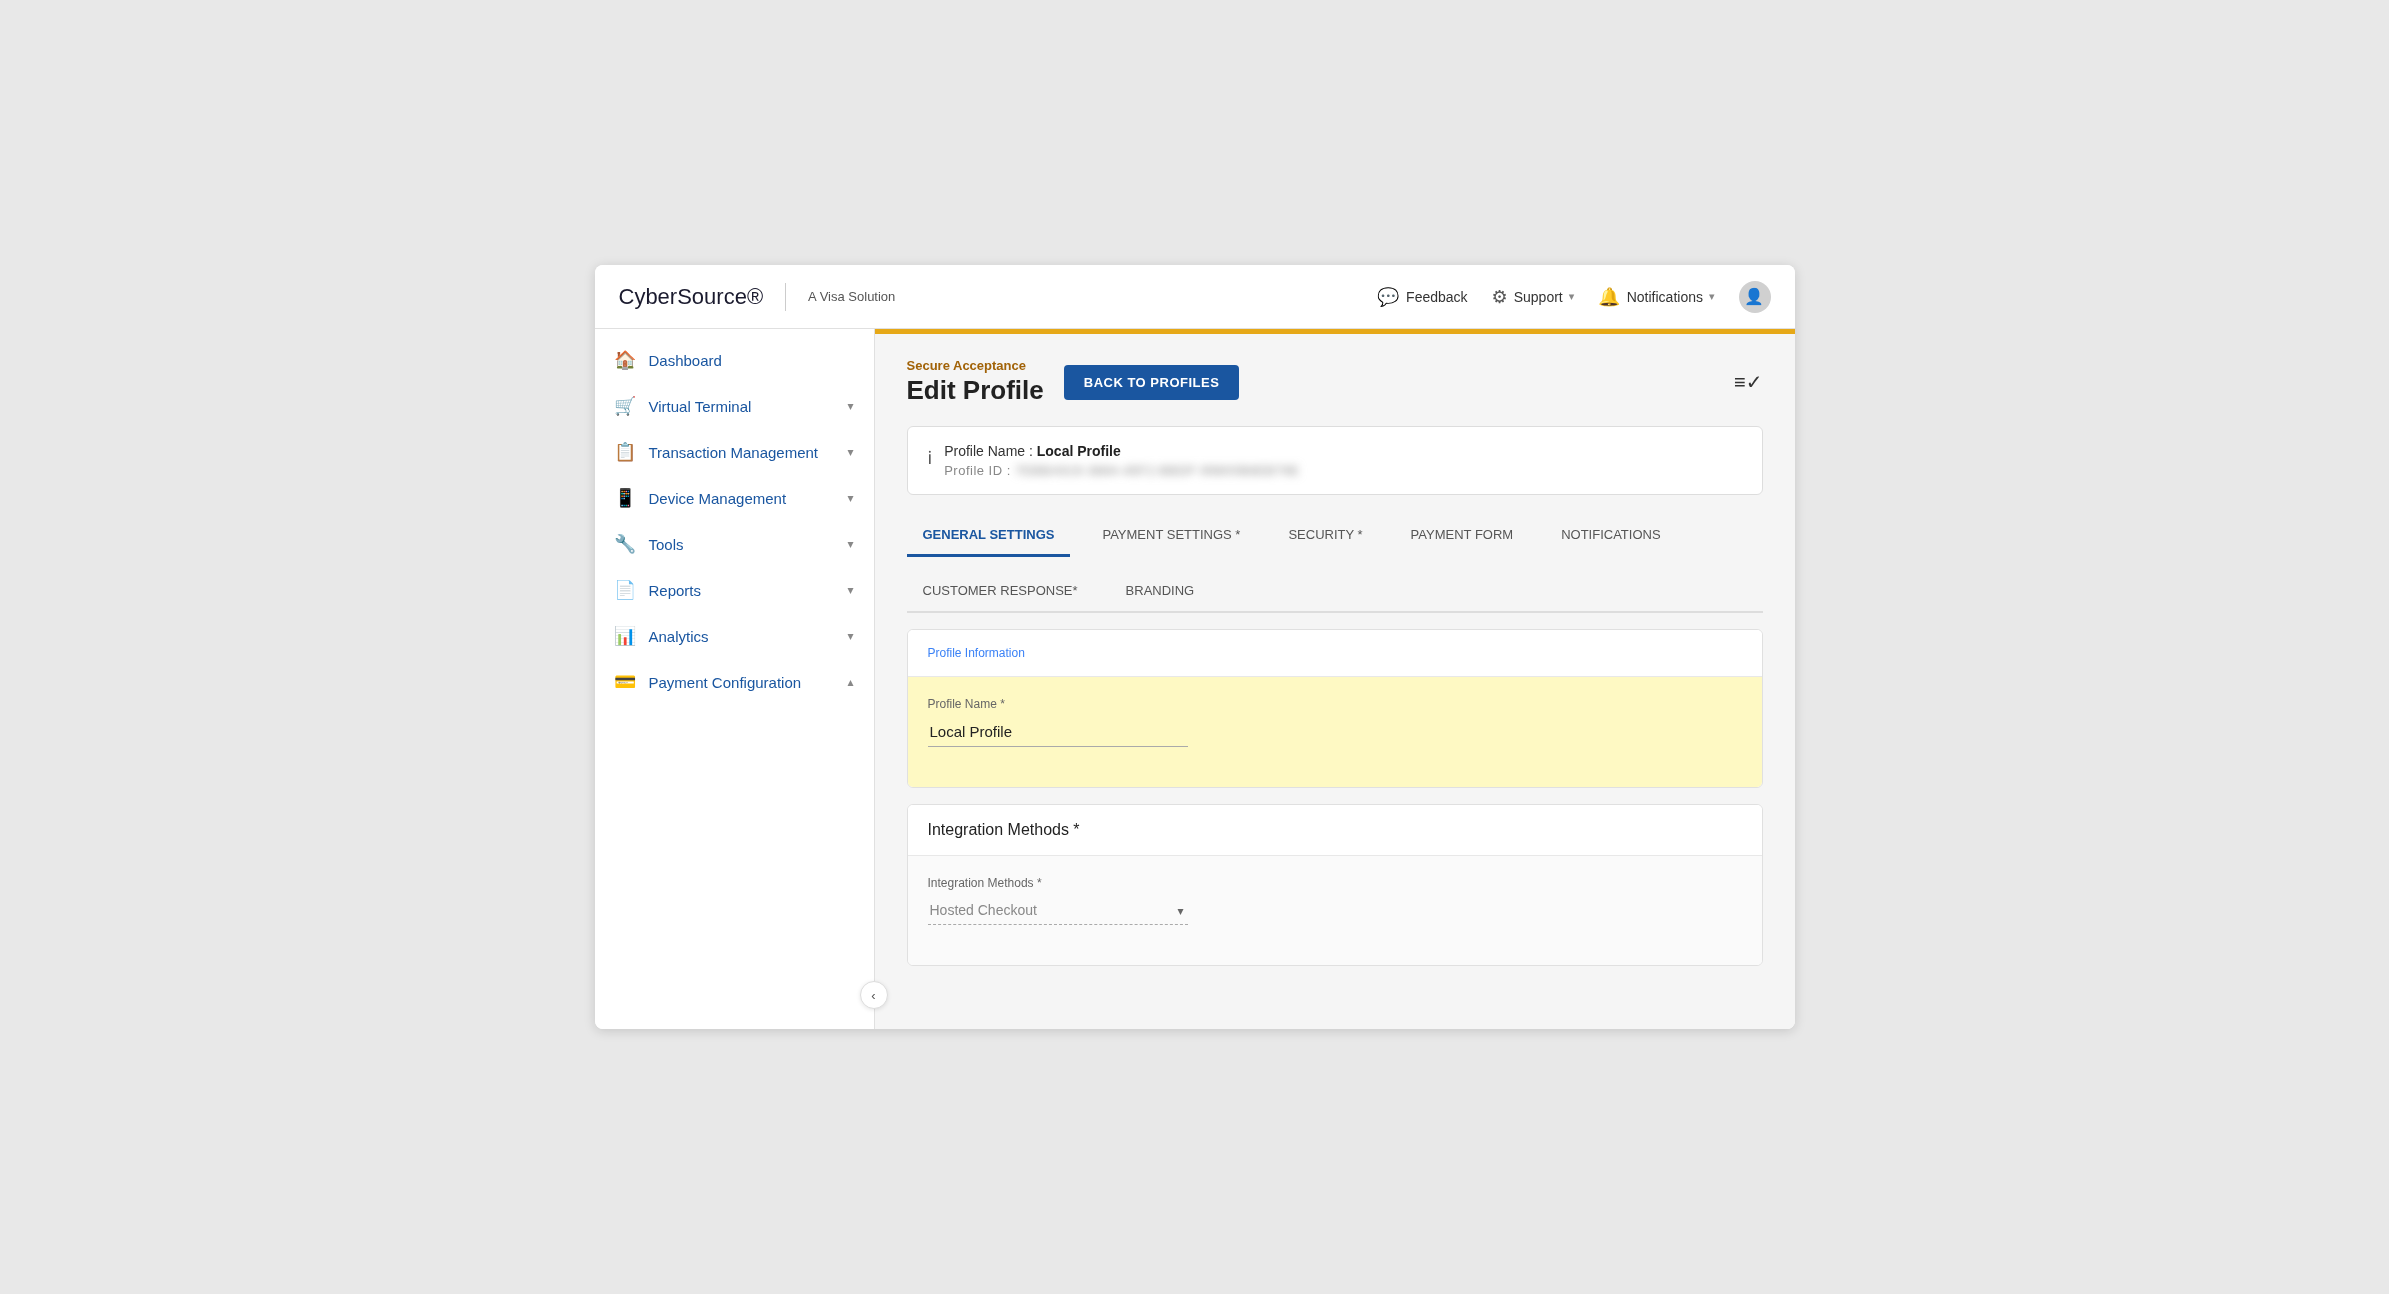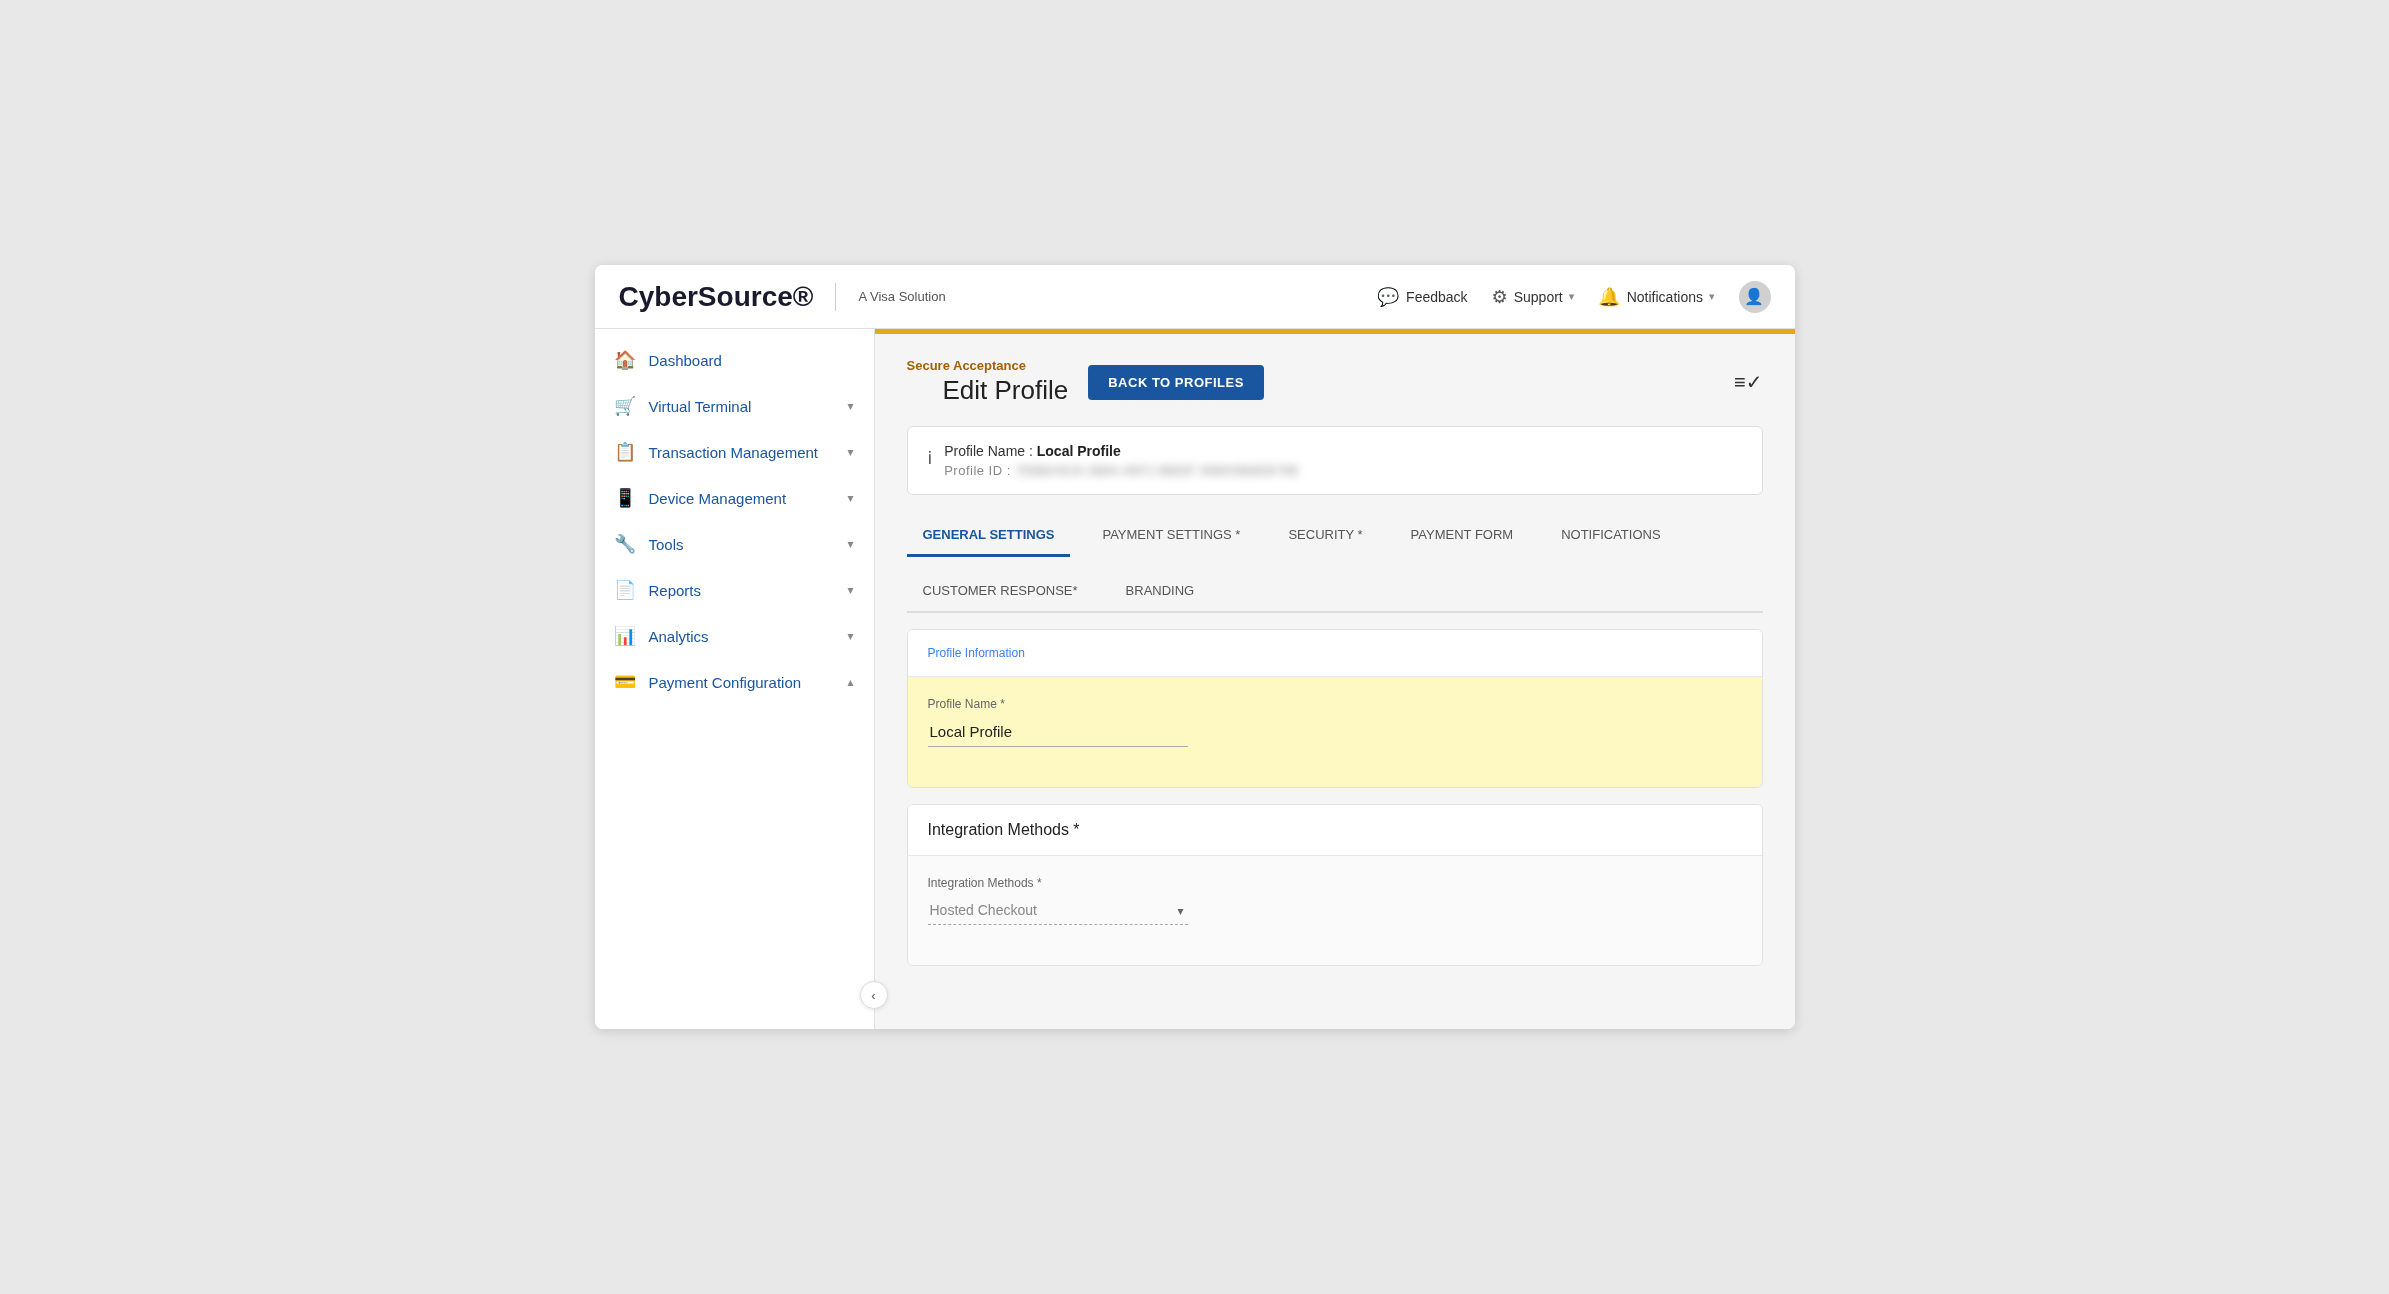--- a/index.html
+++ b/index.html
@@ -27,22 +27,22 @@
       padding: 0 24px;
       height: 64px;
       border-bottom: 1px solid #e0e0e0;
     }
     .header-logo {
       display: flex;
       align-items: center;
       gap: 10px;
     }
     .logo-text {
-      font-size: 28px;
-      font-weight: bold;
+      font-size: 22px;
+      font-weight: normal;
       color: #1a1a2e;
     }
     .logo-divider {
       width: 1px;
       height: 28px;
       background: #ccc;
       margin: 0 12px;
     }
     .logo-subtitle {
       font-size: 13px;
@@ -156,22 +156,21 @@
     .page-header-title-block {}
     .page-header-subtitle {
       font-size: 13px;
       color: #a16207;
       font-weight: 600;
       margin-bottom: 2px;
     }
     .page-header-title {
       font-size: 26px;
       color: #222;
-      font-weight: 400;
-      margin-left: 36px;
+      font-weight: 700;
     }
     .back-btn {
       background: #1a56a0;
       color: #fff;
       border: none;
       padding: 10px 20px;
       border-radius: 4px;
       cursor: pointer;
       font-size: 13px;
       font-weight: 600;

